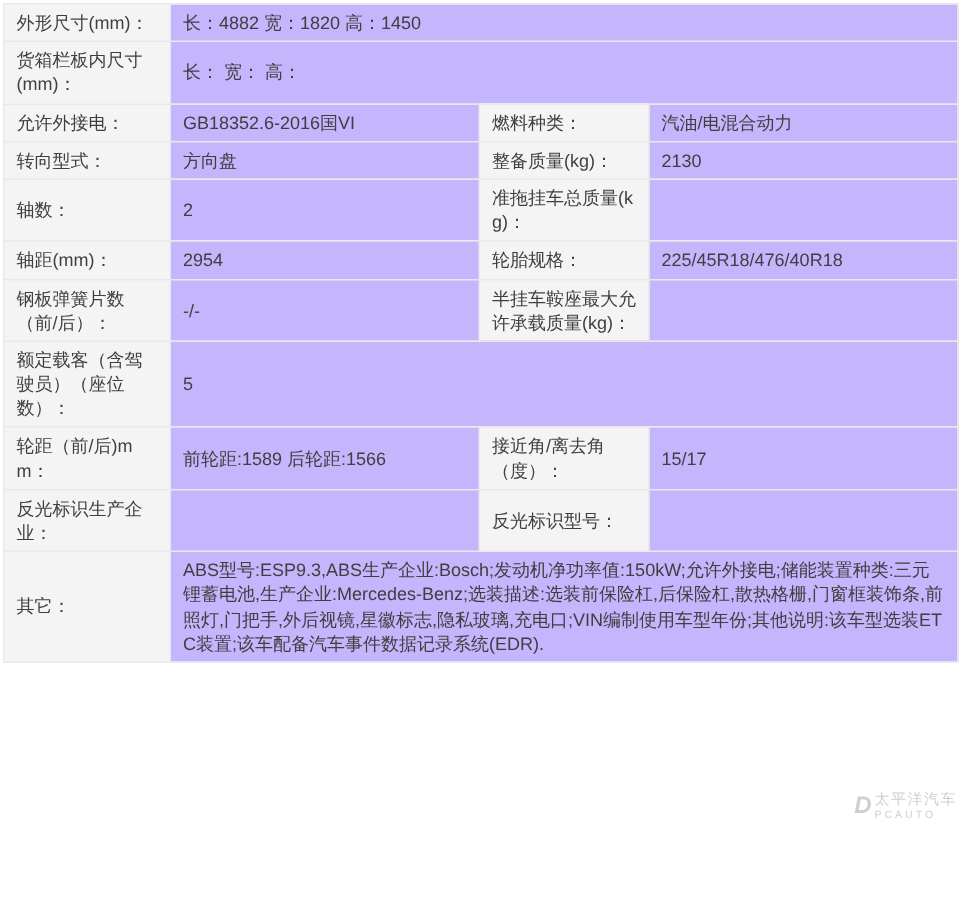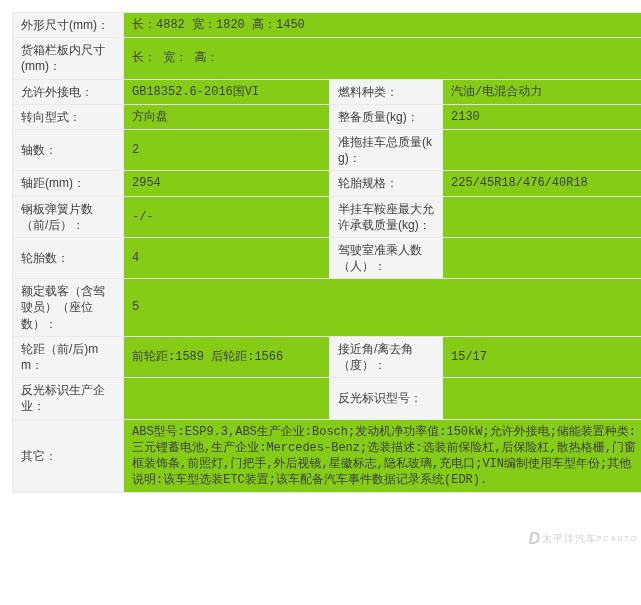--- a/index.html
+++ b/index.html
@@ -1,40 +1,40 @@
 <!DOCTYPE html>
 <html><head>
 <meta charset="utf-8">
 <style>
   html,body { margin:0; padding:0; background:#ffffff; }
   body {
     width:641px; height:605px; overflow:hidden;
     font-family:"Liberation Sans","DejaVu Sans",sans-serif;
     font-size:12px; color:#3f3f3f;
   }
-  .wrap { position:relative; padding:12px; box-sizing:border-box; width:641px; height:553px; }
+  .wrap { position:relative; padding:2px; box-sizing:border-box; width:641px; height:553px; }
   table { border-collapse:collapse; width:637px; table-layout:fixed; }
   td, th {
     border:1px solid #e9e9e9;
     padding:4px 8px;
     line-height:1.35;
     text-align:left;
     vertical-align:middle;
     font-weight:normal;
     word-break:break-all;
   }
   td.label { background:#f4f4f4; }
-  td.value { background:#84cc16;font-family:Liberation Mono, monospace; }
+  td.value { background:#c4b5fd; }
   .watermark {
     position:absolute; right:3px; bottom:6px;
     display:flex; align-items:center; gap:2px;
     color:#cfcfcf; user-select:none;
   }
   .wm-logo { font-style:italic; font-weight:bold; font-size:16px; line-height:1; }
-  .wm-col { display:flex; flex-direction:row; line-height:1;justify-content:space-between; }
+  .wm-col { display:flex; flex-direction:column; line-height:1;justify-content:space-between; }
   .wm-cn { font-size:10px; letter-spacing:1px; }
   .wm-en { font-size:7px; letter-spacing:2px; margin-top:1px; }
 </style>
 </head>
 <body>
 
 <div class="wrap">
 
   <table class="spec">
     <colgroup>
@@ -76,26 +76,20 @@
           <td class="label">轮胎规格：</td>
           <td class="value">225/45R18/476/40R18</td>
         </tr>
         <tr>
           <td class="label">钢板弹簧片数（前/后）：</td>
           <td class="value">-/-</td>
           <td class="label">半挂车鞍座最大允许承载质量(kg)：</td>
           <td class="value"></td>
         </tr>
         <tr>
-          <td class="label">轮胎数：</td>
-          <td class="value">4</td>
-          <td class="label">驾驶室准乘人数（人）：</td>
-          <td class="value"></td>
-        </tr>
-        <tr>
           <td class="label">额定载客（含驾驶员）（座位数）：</td>
           <td class="value" colspan="3">5</td>
         </tr>
         <tr>
           <td class="label">轮距（前/后)mm：</td>
           <td class="value">前轮距:1589 后轮距:1566</td>
           <td class="label">接近角/离去角（度）：</td>
           <td class="value">15/17</td>
         </tr>
         <tr>

